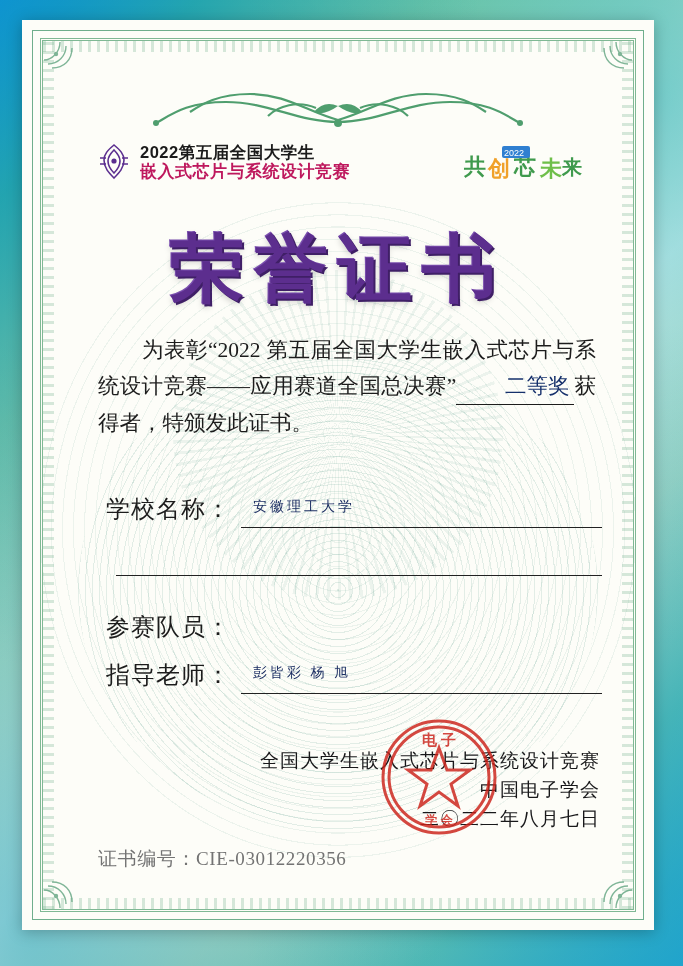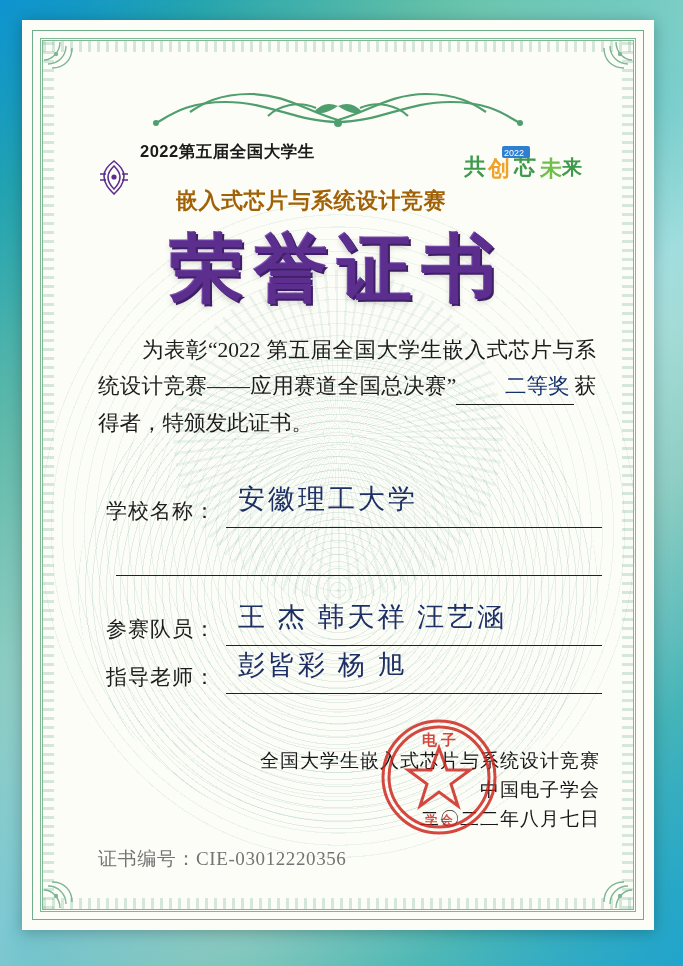--- a/index.html
+++ b/index.html
@@ -141,36 +141,34 @@
     display: flex;
     align-items: center;
     gap: 8px;
   }
   .logo-mark { width: 36px; height: 40px; }
   .logo-mark svg { width: 36px; height: 40px; display: block; }
   .logo-text {
     display: flex;
     flex-direction: column;
     line-height: 1.12;
-    gap: 29px;
   }
   .logo-text .l1 {
     font-family: "Liberation Sans", sans-serif;
     font-size: 16.5px;
     font-weight: bold;
     color: #1b1b1b;
     letter-spacing: .5px;
   }
   .logo-text .l2 {
     font-family: "Liberation Sans", sans-serif;
-    font-size: 22px;
+    font-size: 17px;
     font-weight: bold;
-    color: #a16207;
+    color: #be185d;
     letter-spacing: .5px;
-    margin-left: 36px;
   }
   .slogan {
     position: absolute;
     right: 68px; top: 2px;
     width: 124px; height: 42px;
   }
   .slogan svg{width:124px;height:42px;display:block;}
 
   
   .title {
@@ -217,33 +215,33 @@
     right: 52px;
     top: 470px;
   }
   .field-row {
     display: flex;
     align-items: flex-end;
     margin-bottom: 10px;
     height: 38px;
   }
   .field-label {
-    font-size: 21px;
+    font-size: 24px;
     color: #1c1c1c;
     white-space: nowrap;
     letter-spacing: 1px;
     padding-bottom: 3px;
   }
   .field-value {
     flex: 1;
     margin-left: 10px;
     border-bottom: 1.3px solid #222;
-    font-size: 27px;
+    font-size: 14px;
     color: #1d2f63;
-    padding: 0 6px 10px 12px;
+    padding: 0 6px 3px 12px;
     letter-spacing: 3px;
     font-family: "Liberation Serif", serif;
     min-height: 26px;
     white-space: nowrap;
     overflow: hidden;
   }
   .field-row.blank .field-value { color: transparent; }
   .gap-row { height: 22px; }
 
   
@@ -396,21 +394,20 @@
         <span class="field-label">学校名称：</span>
         <span class="field-value">安徽理工大学</span>
       </div>
       <div class="field-row blank">
         <span class="field-label"></span>
         <span class="field-value"></span>
       </div>
       <div class="gap-row"></div>
       <div class="field-row">
         <span class="field-label">参赛队员：</span>
-        <span class="field-value">王  杰  韩天祥  汪艺涵</span>
       </div>
       <div class="field-row">
         <span class="field-label">指导老师：</span>
         <span class="field-value">彭皆彩  杨  旭</span>
       </div>
     </div>
 
     <div class="issuer">
       <div>全国大学生嵌入式芯片与系统设计竞赛</div>
       <div>中国电子学会</div>

